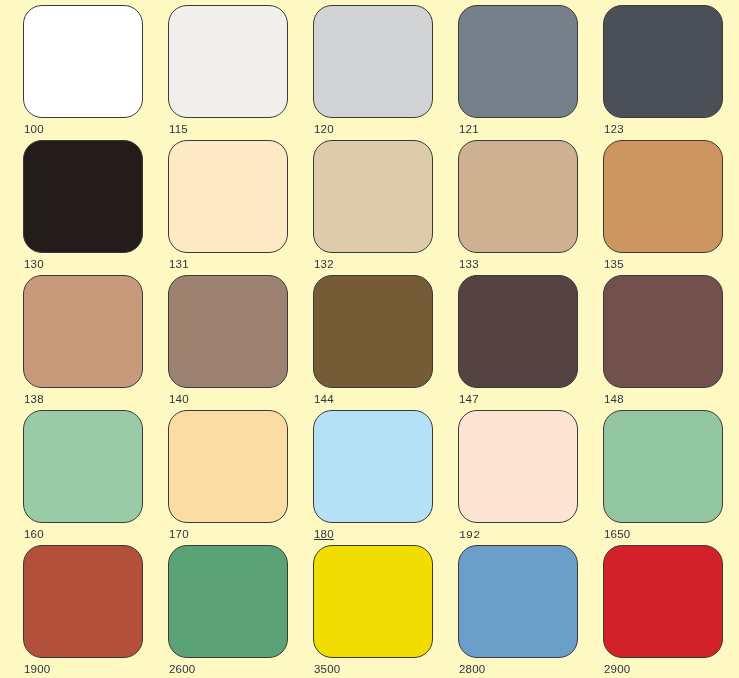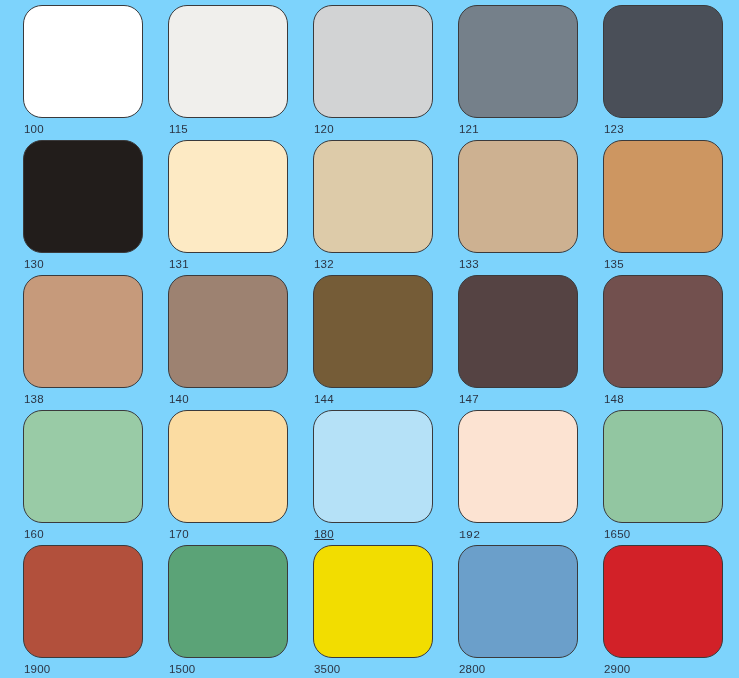--- a/index.html
+++ b/index.html
@@ -12,21 +12,21 @@
     width: 739px;
     height: 678px;
     overflow: hidden;
     font-family: "Liberation Sans", sans-serif;
     -webkit-font-smoothing: antialiased;
   }
   #swatch-chart {
     position: relative;
     width: 739px;
     height: 678px;
-    background: #7dd3fc;
+    background: #fef9c3;
   }
   .swatch-grid {
     display: grid;
     grid-template-columns: repeat(5, 145px);
     grid-template-rows: repeat(5, 135px);
     padding: 5px 0 0 23px;
     box-sizing: border-box;
   }
   .swatch-cell {
     position: relative;
@@ -135,21 +135,21 @@
       <div class="swatch-cell">
         <div class="swatch-chip" style="background: rgb(146, 198, 161); border-color: rgb(58, 58, 60); border-radius: 19px;"></div>
         <div class="swatch-label" style="color: rgb(43, 52, 67);">1650</div>
       </div>
       <div class="swatch-cell">
         <div class="swatch-chip" style="background: rgb(178, 80, 60); border-color: rgb(58, 58, 60); border-radius: 19px;"></div>
         <div class="swatch-label" style="color: rgb(43, 52, 67);">1900</div>
       </div>
       <div class="swatch-cell">
         <div class="swatch-chip" style="background: rgb(91, 163, 119); border-color: rgb(58, 58, 60); border-radius: 19px;"></div>
-        <div class="swatch-label" style="color: rgb(43, 52, 67);">1500</div>
+        <div class="swatch-label" style="color: rgb(43, 52, 67);">2600</div>
       </div>
       <div class="swatch-cell">
         <div class="swatch-chip" style="background: rgb(242, 221, 0); border-color: rgb(58, 58, 60); border-radius: 19px;"></div>
         <div class="swatch-label" style="color: rgb(43, 52, 67);">3500</div>
       </div>
       <div class="swatch-cell">
         <div class="swatch-chip" style="background: rgb(107, 159, 202); border-color: rgb(58, 58, 60); border-radius: 19px;"></div>
         <div class="swatch-label" style="color: rgb(43, 52, 67);">2800</div>
       </div>
       <div class="swatch-cell">

